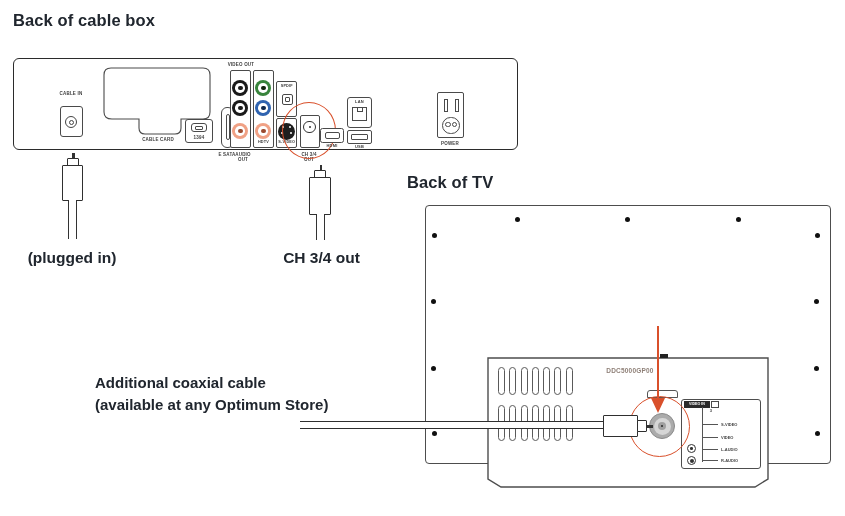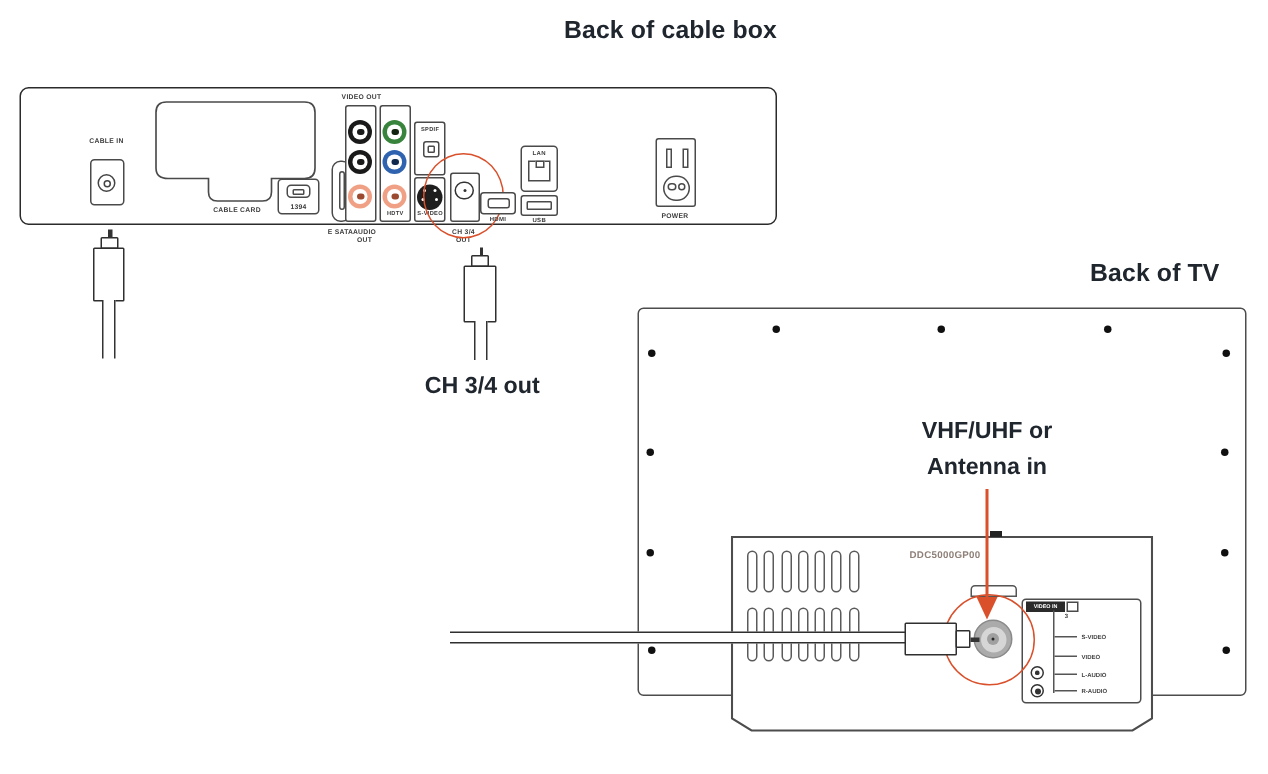--- a/index.html
+++ b/index.html
@@ -1,20 +1,20 @@
 <!DOCTYPE html>
 <html><head>
 <meta charset="utf-8">
 <style>
   *{margin:0;padding:0;box-sizing:border-box}
   html,body{background:#fff}
   body{font-family:"Liberation Sans",sans-serif;color:#20262E}
   #stage{position:relative;width:845px;height:516px;background:#fff;overflow:hidden}
   .a{position:absolute}
-  .ttl{font-weight:bold;font-size:16.5px;color:#20262E;text-align:right;letter-spacing:.1px}
+  .ttl{font-weight:bold;font-size:16.5px;color:#20262E;text-align:left;letter-spacing:.1px}
   .co{font-weight:bold;font-size:15.5px;color:#20262E;line-height:23.5px;white-space:nowrap}
   .s{position:absolute;font-weight:bold;color:#3c3c3c;text-align:center;line-height:1.2;letter-spacing:.2px;white-space:nowrap}.f45{font-size:4.5px}.f4{font-size:4px}.f38{font-size:3.8px}
   .o{position:absolute;border:1.1px solid #4a4a4a;background:#fff}
   .box-outline{border:1.5px solid #2b2b2b;border-radius:6px;background:#fff}
   .tv-outline{border:1.4px solid #4d4d4d;border-radius:4px;background:#fff}
   .jack{position:absolute;width:16px;height:16px;border-radius:50%}
   .jack i{position:absolute;border-radius:50%}
   .jack .m{inset:3.2px;background:#fff}
   .jack .d{inset:5.8px}
   .ocirc{position:absolute;border:1.7px solid #D9502B;border-radius:50%}
@@ -133,20 +133,21 @@
   <div class="o" style="left:441.5px;top:117px;width:18.5px;height:16.5px;border-radius:8.5px"></div>
   <div class="circ" style="left:445px;top:121.5px;width:5.5px;height:5.5px;border:1px solid #4a4a4a"></div>
   <div class="circ" style="left:451.8px;top:121.5px;width:5.5px;height:5.5px;border:1px solid #4a4a4a"></div>
   <div class="s f45" style="left:430px;top:141px;width:40px">POWER</div>
 
   <div class="a" style="left:72px;top:153px;width:2.5px;height:6px;background:#333"></div>
   <div class="plug" style="left:66.5px;top:158px;width:12px;height:8px"></div>
   <div class="plug" style="left:62px;top:165px;width:21px;height:36px"></div>
   <div class="vcable" style="left:68px;top:200px;width:9px;height:39px"></div>
   <div class="a co" style="left:8px;top:246px;width:128px;text-align:center">
+    <div>(plugged in)</div>
   </div>
 
   <div class="a" style="left:319.5px;top:165px;width:2.5px;height:6px;background:#333"></div>
   <div class="plug" style="left:314px;top:170px;width:12px;height:8px"></div>
   <div class="plug" style="left:309px;top:177px;width:22px;height:38px"></div>
   <div class="vcable" style="left:316px;top:214px;width:9px;height:26px"></div>
   <div class="a co" style="left:264px;top:246px;width:115px;text-align:center">CH 3/4 out</div>
 
   <div class="a tv-outline" style="left:425px;top:205px;width:406px;height:259px;z-index:1"></div>
 
@@ -155,24 +156,20 @@
   <div class="screw" style="left:735.5px;top:216.5px;z-index:2"></div>
   <div class="screw" style="left:431.5px;top:232.5px;z-index:2"></div>
   <div class="screw" style="left:814.5px;top:232.5px;z-index:2"></div>
   <div class="screw" style="left:430.5px;top:298.5px;z-index:2"></div>
   <div class="screw" style="left:813.5px;top:298.5px;z-index:2"></div>
   <div class="screw" style="left:430.5px;top:365.5px;z-index:2"></div>
   <div class="screw" style="left:813.5px;top:365.5px;z-index:2"></div>
   <div class="screw" style="left:431.5px;top:430.5px;z-index:2"></div>
   <div class="screw" style="left:814.5px;top:430.5px;z-index:2"></div>
 
-  <div class="a co" style="left:558px;top:276px;width:200px;text-align:center;line-height:24px;z-index:6">
-    <div>VHF/UHF or</div>
-    <div>Antenna in</div>
-  </div>
 
   <svg class="a" style="left:487px;top:357px;z-index:3" width="282" height="131" viewBox="0 0 282 131">
     <path d="M1,1 H281 V122 L268,130 H14 L1,122 Z" fill="#fff" stroke="#4d4d4d" stroke-width="1.4"></path>
   </svg>
   <div class="a" style="left:660px;top:354px;width:8px;height:4px;background:#222;z-index:4"></div>
 
   <div class="vents" style="left:498px;top:367px;width:76px;height:28px;z-index:4">
       <i></i>
       <i></i>
       <i></i>
@@ -214,18 +211,22 @@
   <div class="rowlbl" style="left:721px;top:457.5px;z-index:4">R-AUDIO</div>
   <div class="circ" style="left:687px;top:444px;width:9px;height:9px;border:1.4px solid #333;background:#fff;z-index:4"></div>
   <div class="circ" style="left:690.2px;top:447.2px;width:2.5px;height:2.5px;background:#333;z-index:4"></div>
   <div class="circ" style="left:687px;top:456px;width:9px;height:9px;border:1.4px solid #333;background:#fff;z-index:4"></div>
   <div class="circ" style="left:689.5px;top:458.5px;width:4px;height:4px;background:#333;z-index:4"></div>
 
   <div class="ocirc" style="left:629px;top:396px;width:61px;height:61px;z-index:5"></div>
   <div class="a" style="left:656.7px;top:326px;width:2.6px;height:74px;background:#D9502B;z-index:6"></div>
   <div class="tri" style="left:650.5px;top:398px;z-index:6"></div>
 
+  <div class="a co" style="left:95px;top:372px;font-size:15px;line-height:22px">
+    <div>Additional coaxial cable</div>
+    <div>(available at any Optimum Store)</div>
+  </div>
   <div class="hcable" style="left:300px;top:420.5px;width:304px;height:8.5px;z-index:7"></div>
   <div class="plug" style="left:603px;top:415px;width:35px;height:22px;z-index:7"></div>
   <div class="plug" style="left:637px;top:420px;width:10px;height:12px;z-index:7"></div>
   <div class="a" style="left:646.5px;top:424.5px;width:6px;height:3px;background:#333;z-index:7"></div>
 
 </div>
 
 </body></html>

